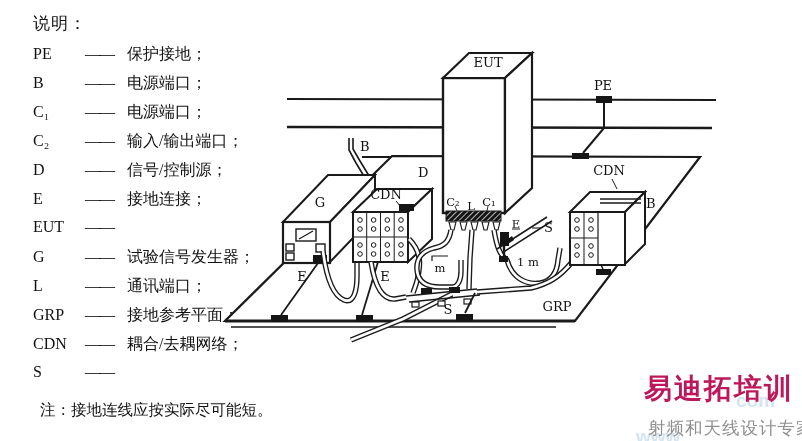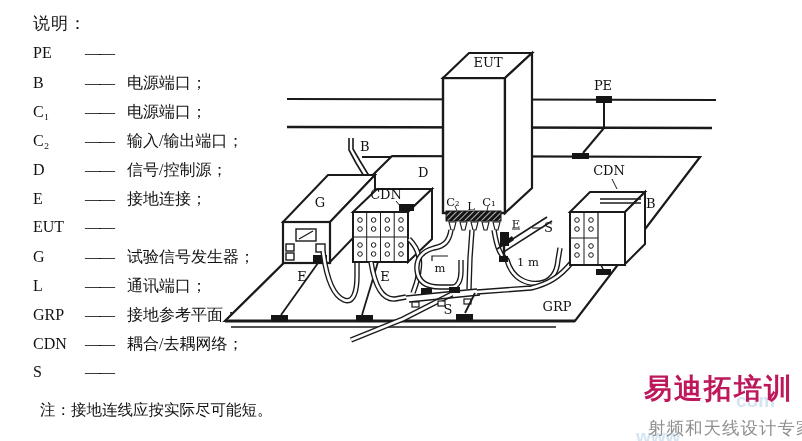--- a/index.html
+++ b/index.html
@@ -38,20 +38,21 @@
 <body>
 
 <div id="page">
 
   <div class="legend">
     <div class="legend-title">说明：</div>
 
     <div class="legend-row">
       <span class="legend-abbr">PE</span>
         <span class="legend-dash">——</span>
+        <span class="legend-desc">保护接地；</span>
     </div>
     <div class="legend-row">
       <span class="legend-abbr">B</span>
         <span class="legend-dash">——</span>
         <span class="legend-desc">电源端口；</span>
     </div>
     <div class="legend-row">
       <span class="legend-abbr">C₁</span>
         <span class="legend-dash">——</span>
         <span class="legend-desc">电源端口；</span>

